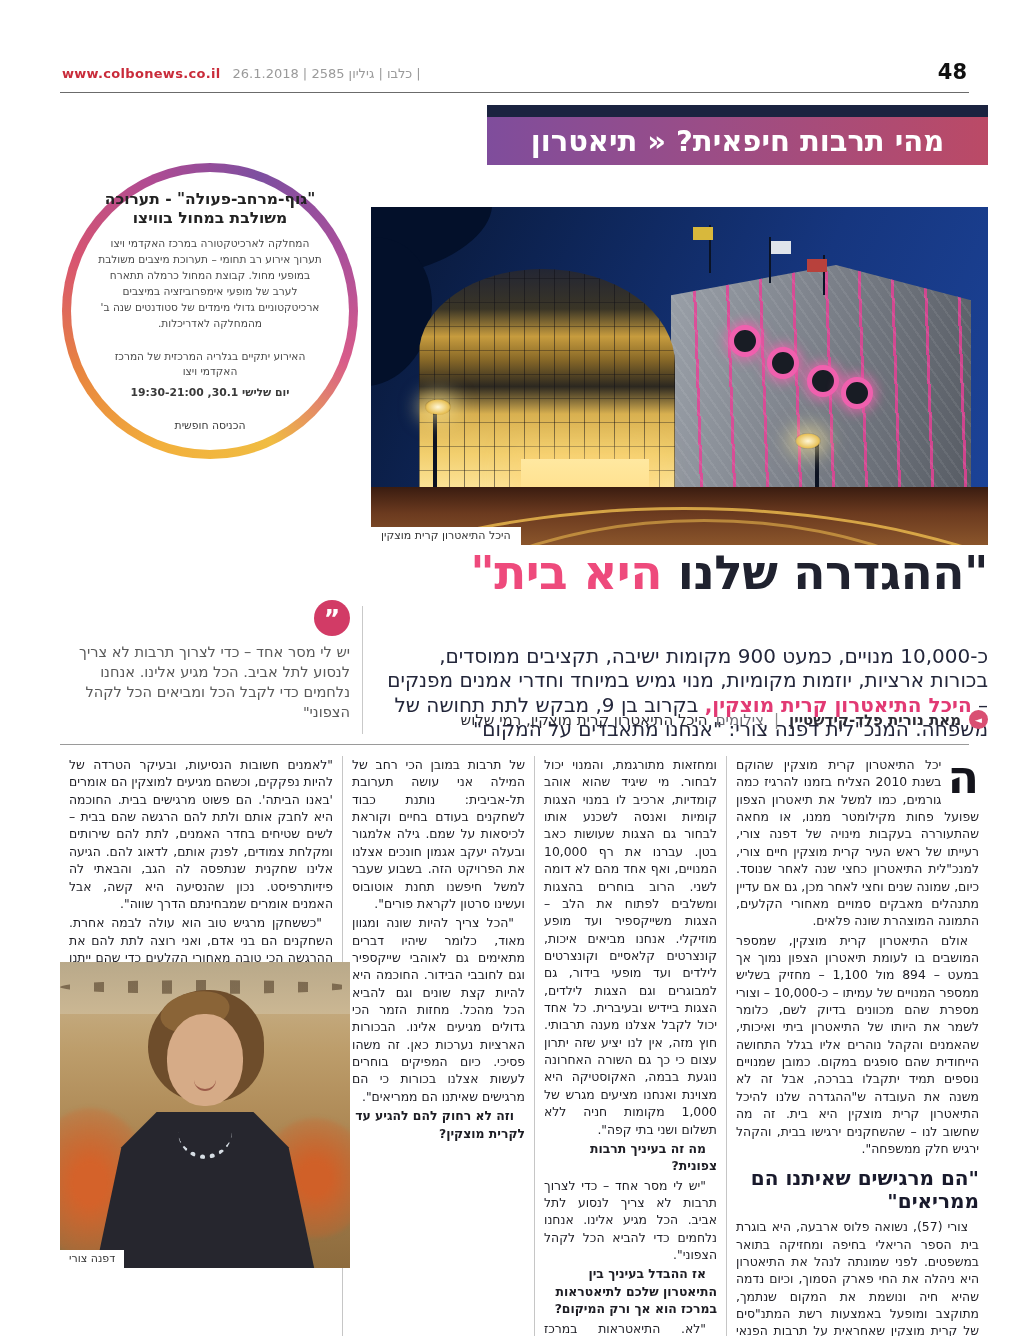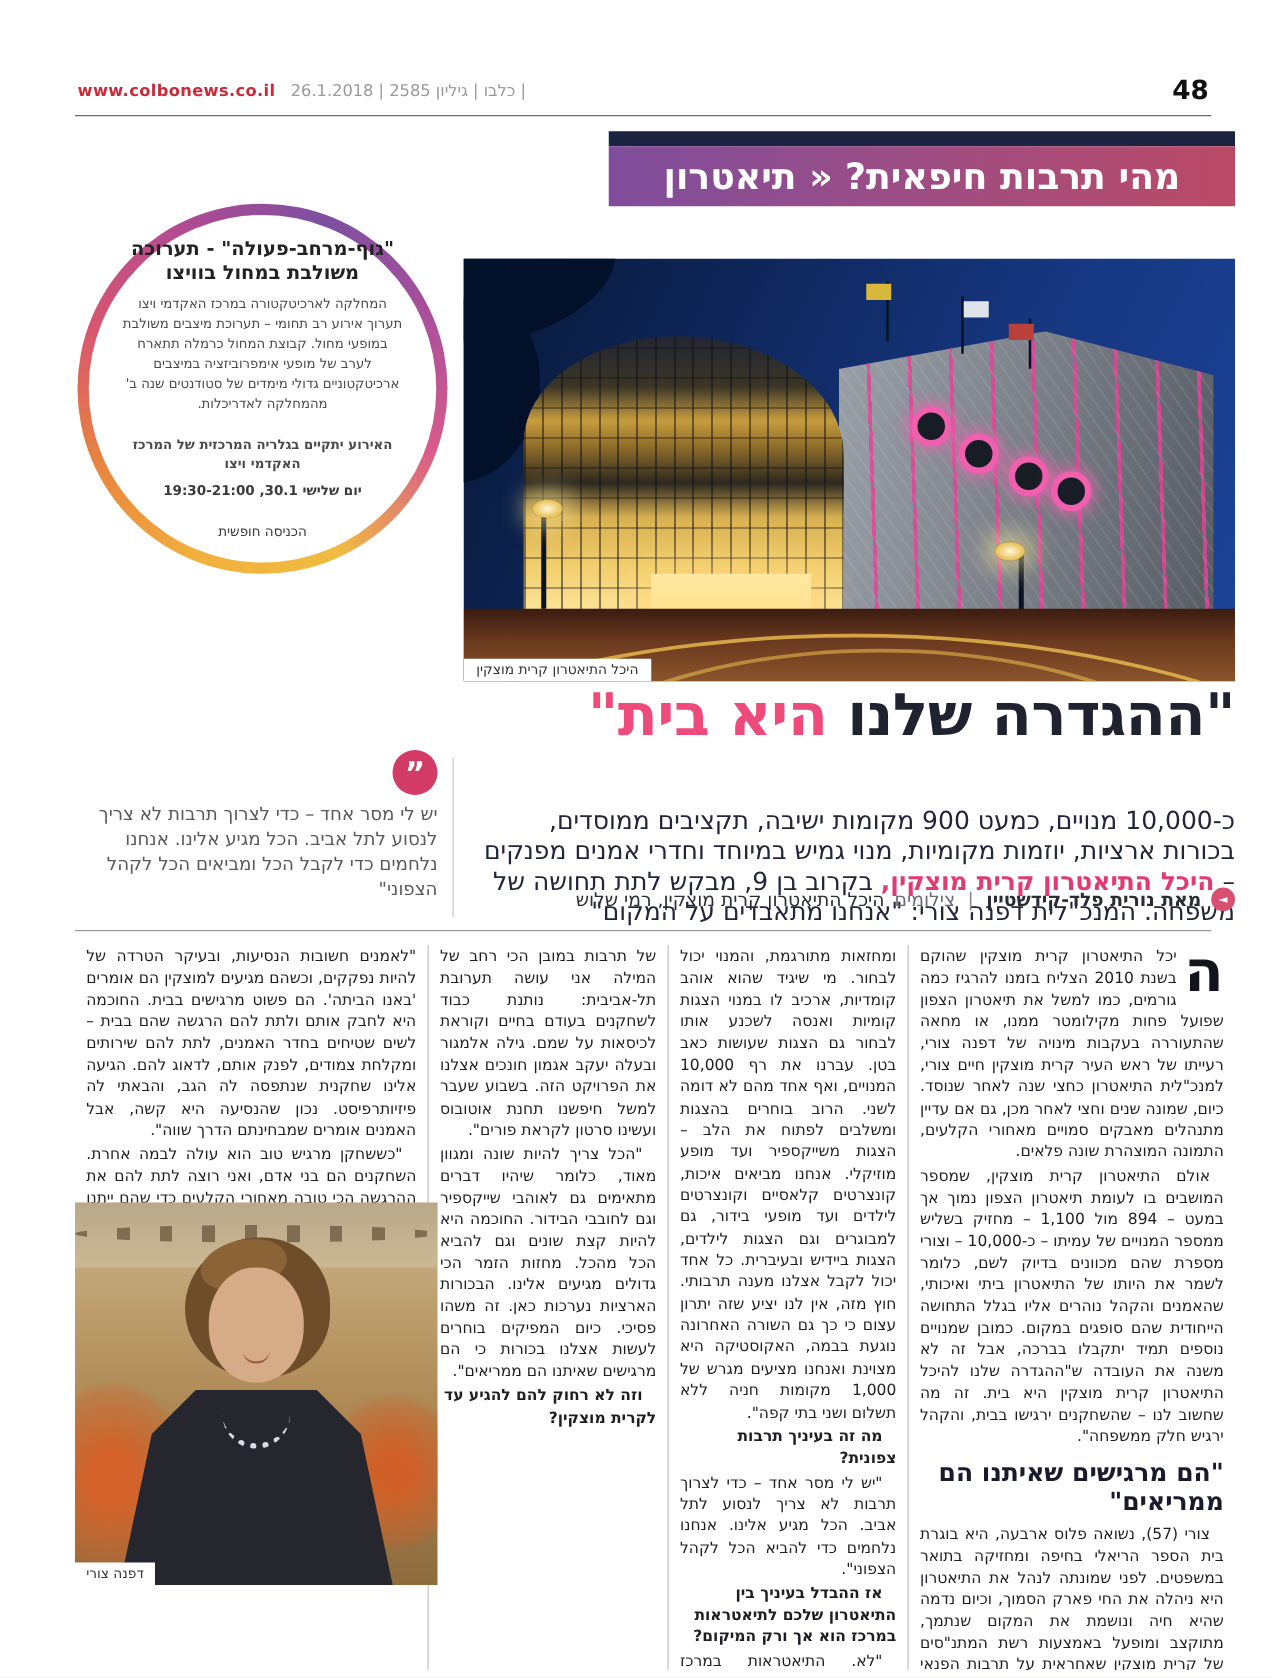--- a/index.html
+++ b/index.html
@@ -18,21 +18,21 @@
                display:flex;align-items:center;justify-content:center;direction:rtl;}
   .banner-grad span{color:#fff;font-weight:700;font-size:29px;line-height:1;}
   .banner-chev{color:#1b2340;font-weight:900;font-size:30px;margin:0 10px;}
   
   .bubble{position:absolute;left:62px;top:163px;width:296px;height:296px;border-radius:50%;
           background:conic-gradient(from 200deg,#f2b03c,#e8853f,#d85570,#b04b92,#7d4fa0,#a94f9b,#d85b8a,#f0bc42,#f2b03c);}
   .bubble-inner{position:absolute;inset:9px;border-radius:50%;background:#fff;direction:rtl;
           display:flex;flex-direction:column;align-items:center;justify-content:center;text-align:center;padding:20px 26px;box-sizing:border-box;}
   .bubble-title{font-size:15.5px;font-weight:800;color:#222;line-height:1.25;margin-bottom:8px;}
   .bubble-body{font-size:10.6px;color:#4a4a4a;line-height:1.5;}
-  .bubble-venue{font-size:10.6px;color:#4a4a4a;line-height:1.45;margin-top:17px;font-weight:bold;}
+  .bubble-venue{font-size:10.6px;color:#4a4a4a;line-height:1.45;margin-top:17px;}
   .bubble-when{font-size:10.8px;color:#3a3a3a;font-weight:600;margin-top:7px;}
   .bubble-admission{font-size:10.8px;color:#3a3a3a;margin-top:20px;}
   
   .hero{position:absolute;left:371px;top:207px;width:617px;height:338px;overflow:hidden;background:linear-gradient(115deg,#081735 0%,#102a63 38%,#16367f 62%,#1c449a 100%);}
   .palm1,.palm2{position:absolute;background:#03102a;border-radius:50%;}
   .palm1{left:-46px;top:-28px;width:170px;height:90px;transform:rotate(-18deg);}
   .palm2{left:-60px;top:30px;width:120px;height:150px;transform:rotate(14deg);}
   .rotunda{position:absolute;left:48px;top:62px;width:256px;height:250px;border-radius:48% 52% 0 0 / 34% 38% 0 0;
     background:linear-gradient(180deg,#232634 0%,#3a3526 16%,#c79c3e 27%,#8a6a28 36%,#2c2820 47%,#d8b050 58%,#f2cf6e 74%,#ffe9a4 92%,#ffedb2 100%);}
   .rotunda::after{content:"";position:absolute;inset:0;border-radius:inherit;

